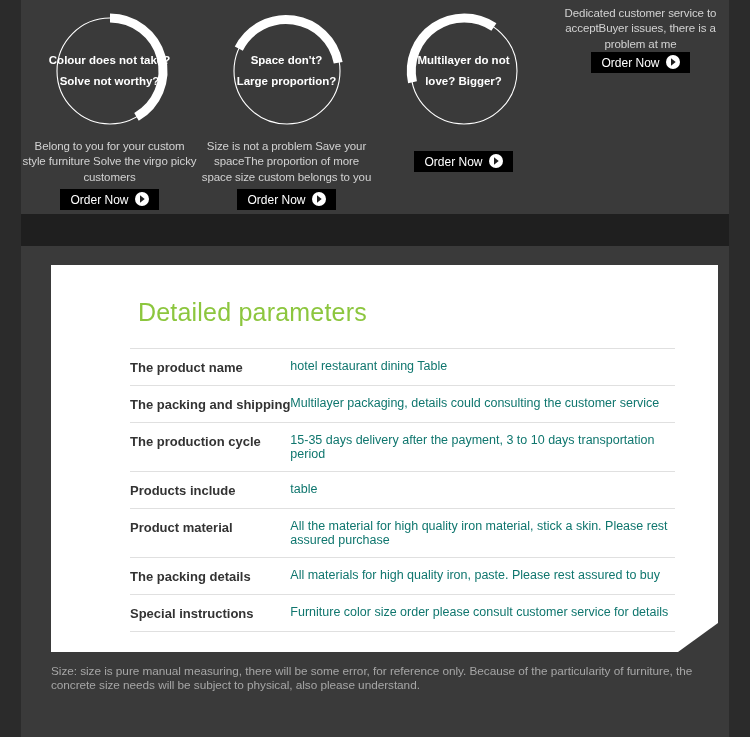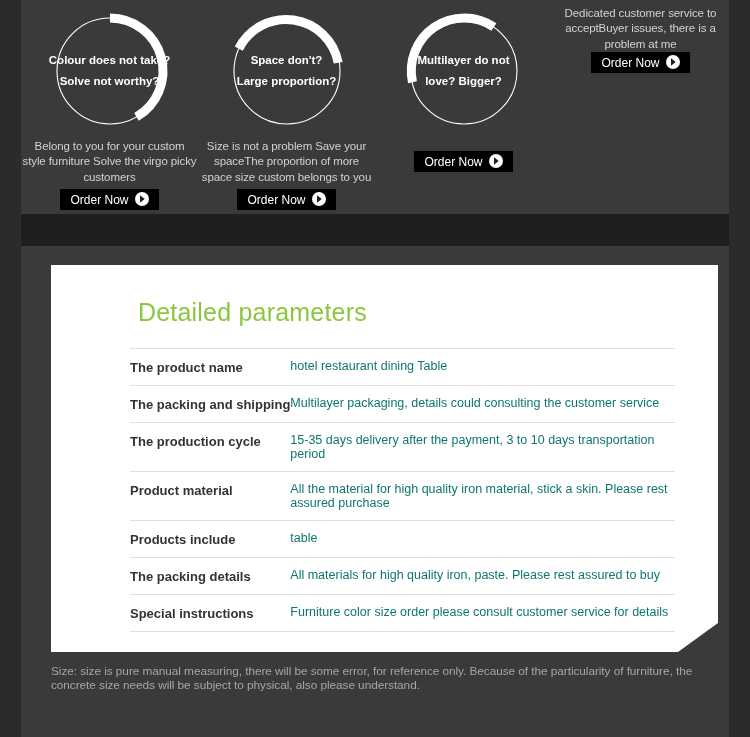--- a/index.html
+++ b/index.html
@@ -289,26 +289,26 @@
       </tr>
       <tr>
         <td class="p-label">The packing and shipping</td>
         <td class="p-value" colspan="2">Multilayer packaging, details could consulting the customer service</td>
       </tr>
       <tr>
         <td class="p-label">The production cycle</td>
         <td class="p-value" colspan="2">15-35 days delivery after the payment, 3 to 10 days transportation period</td>
       </tr>
       <tr>
+        <td class="p-label">Products include</td>
+        <td class="p-value" colspan="2">table</td>
+      </tr>
+      <tr>
         <td class="p-label">Product material</td>
         <td class="p-value" colspan="2">All the material for high quality iron material, stick a skin. Please rest assured purchase</td>
-      </tr>
-      <tr>
-        <td class="p-label">Products include</td>
-        <td class="p-value" colspan="2">table</td>
       </tr>
       <tr>
         <td class="p-label">The packing details</td>
         <td class="p-value" colspan="2">All materials for high quality iron, paste. Please rest assured to buy</td>
       </tr>
       <tr>
         <td class="p-label">Special instructions</td>
         <td class="p-value" colspan="2">Furniture color size order please consult customer service for details</td>
       </tr>
     </tbody>

